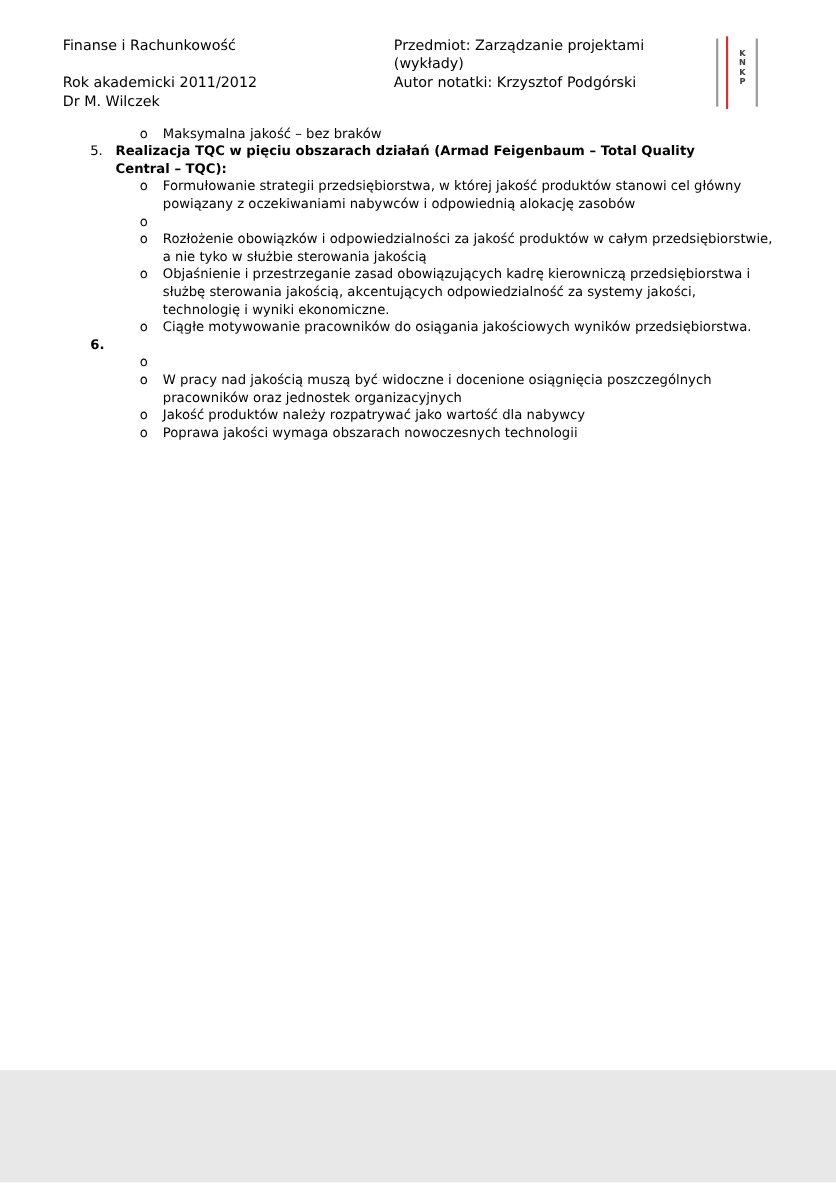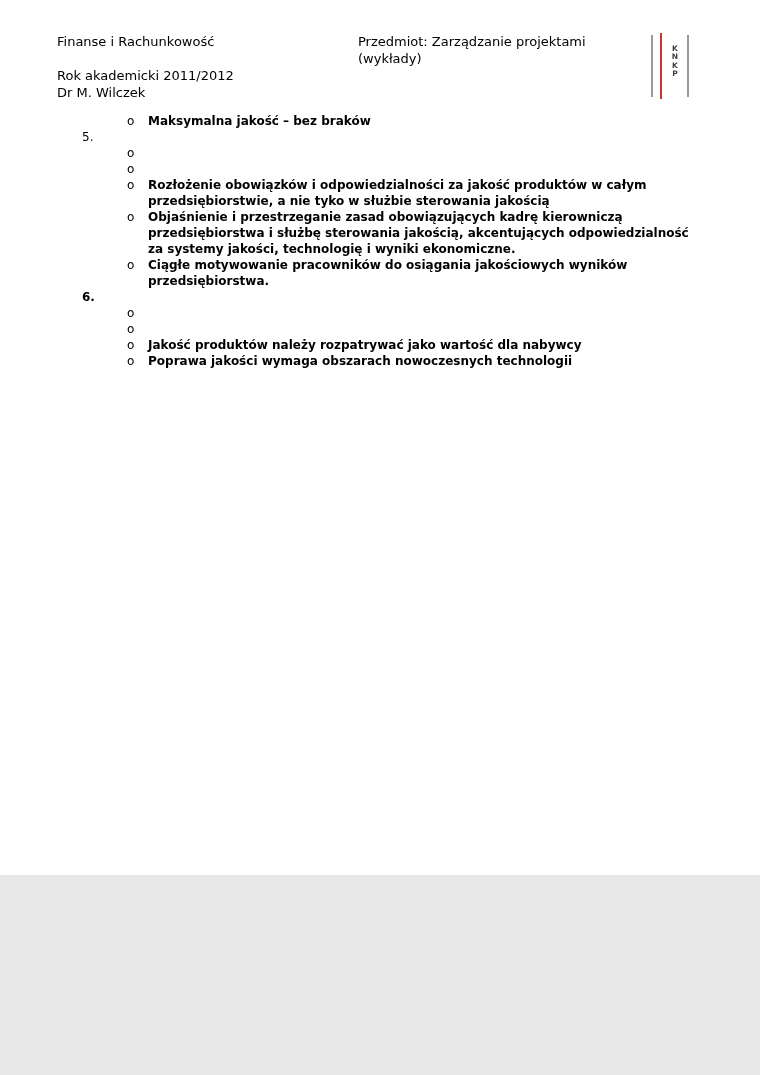--- a/index.html
+++ b/index.html
@@ -1,19 +1,19 @@
 <!DOCTYPE html>
 <html><head>
 <meta charset="utf-8">
 <style>
   html, body { margin: 0; padding: 0; background: #e8e8e8; }
   .page {
     position: relative;
     width: 760px;
-    height: 875px;
+    height: 973px;
     margin: 0 auto;
     background: #ffffff;
     font-family: "DejaVu Sans", "Liberation Sans", sans-serif;
     font-size: 12px;
     line-height: 16px;
     color: #000000;
     overflow: hidden;
   }
 
   
@@ -62,21 +62,21 @@
 
   
   .content {
     position: absolute;
     left: 57px;
     top: 113px;
     width: 648px;
   }
   .bullet { display: flex; padding-left: 70px; }
   .bullet .marker { flex: 0 0 21px; }
-  .bullet .text { flex: 1; max-width: 557px; font-weight: bold; }
+  .bullet .text { flex: 1; max-width: 557px; }
 
   .section { display: flex; padding-left: 25px; }
   .section .num { flex: 0 0 23px; }
   .section .title { flex: 1; font-weight: bold; max-width: 548px; }
   .section.num-bold .num { font-weight: bold; }
 
   
   .footer {
     position: absolute;
     left: 57px;
@@ -94,20 +94,21 @@
   <div class="header">
     <div class="header-col header-left">
       <div>Finanse i Rachunkowość</div>
       <div></div>
       <div>Rok akademicki 2011/2012</div>
       <div>Dr M. Wilczek</div>
     </div>
     <div class="header-col header-right">
       <div>Przedmiot: Zarządzanie projektami</div>
       <div>(wykłady)</div>
+      <div>Autor notatki: Krzysztof Podgórski</div>
     </div>
     <div class="logo">
       <span class="bar bar-left" style="background:#9a9a9a"></span>
       <span class="bar red bar-red" style="background:#cc3333"></span>
       <div class="logo-letters">
         <span>K</span>
         <span>N</span>
         <span>K</span>
         <span>P</span>
       </div>
@@ -117,24 +118,26 @@
 
   <div class="content">
 
     <div class="bullet">
       <span class="marker">o</span>
       <span class="text">Maksymalna jakość – bez braków</span>
     </div>
 
     <div class="section">
       <span class="num">5.</span>
+      <span class="title">Realizacja TQC w pięciu obszarach działań (Armad Feigenbaum – Total Quality Central – TQC):</span>
     </div>
 
     <div class="bullet">
       <span class="marker">o</span>
+      <span class="text">Formułowanie strategii przedsiębiorstwa, w której jakość produktów stanowi cel główny powiązany z oczekiwaniami nabywców i odpowiednią alokację zasobów</span>
     </div>
     <div class="bullet">
       <span class="marker">o</span>
     </div>
     <div class="bullet">
       <span class="marker">o</span>
       <span class="text">Rozłożenie obowiązków i odpowiedzialności za jakość produktów w całym przedsiębiorstwie, a nie tyko w służbie sterowania jakością</span>
     </div>
     <div class="bullet">
       <span class="marker">o</span>
@@ -147,20 +150,21 @@
 
     <div class="section num-bold">
       <span class="num">6.</span>
     </div>
 
     <div class="bullet">
       <span class="marker">o</span>
     </div>
     <div class="bullet">
       <span class="marker">o</span>
+      <span class="text">W pracy nad jakością muszą być widoczne i docenione osiągnięcia poszczególnych pracowników oraz jednostek organizacyjnych</span>
     </div>
     <div class="bullet">
       <span class="marker">o</span>
       <span class="text">Jakość produktów należy rozpatrywać jako wartość dla nabywcy</span>
     </div>
     <div class="bullet">
       <span class="marker">o</span>
       <span class="text">Poprawa jakości wymaga obszarach nowoczesnych technologii</span>
     </div>
 

